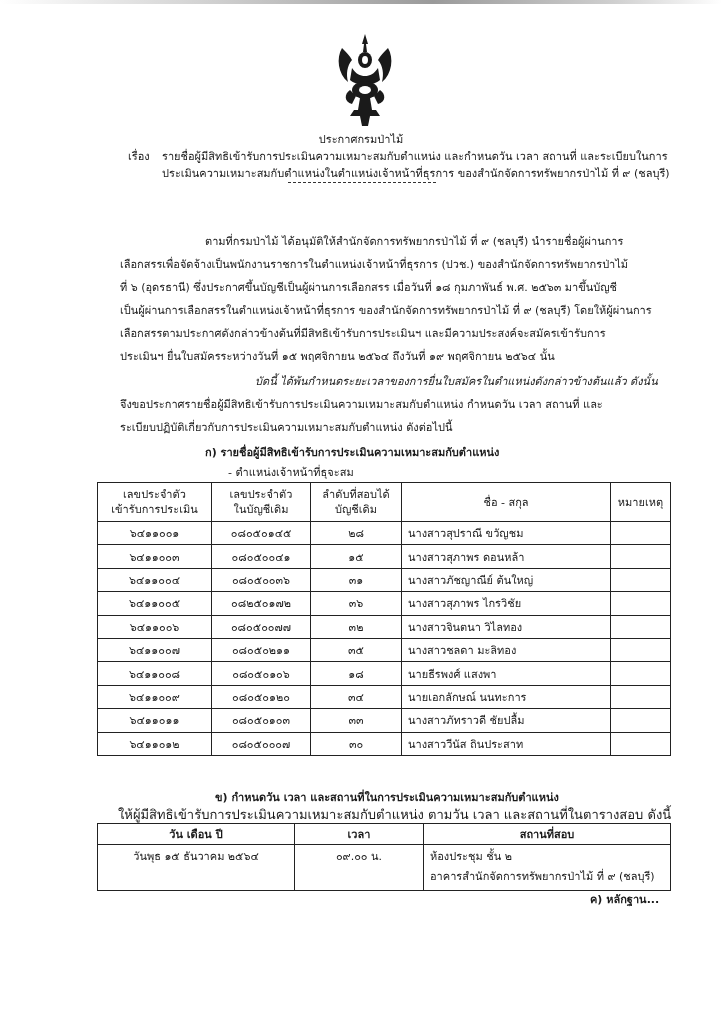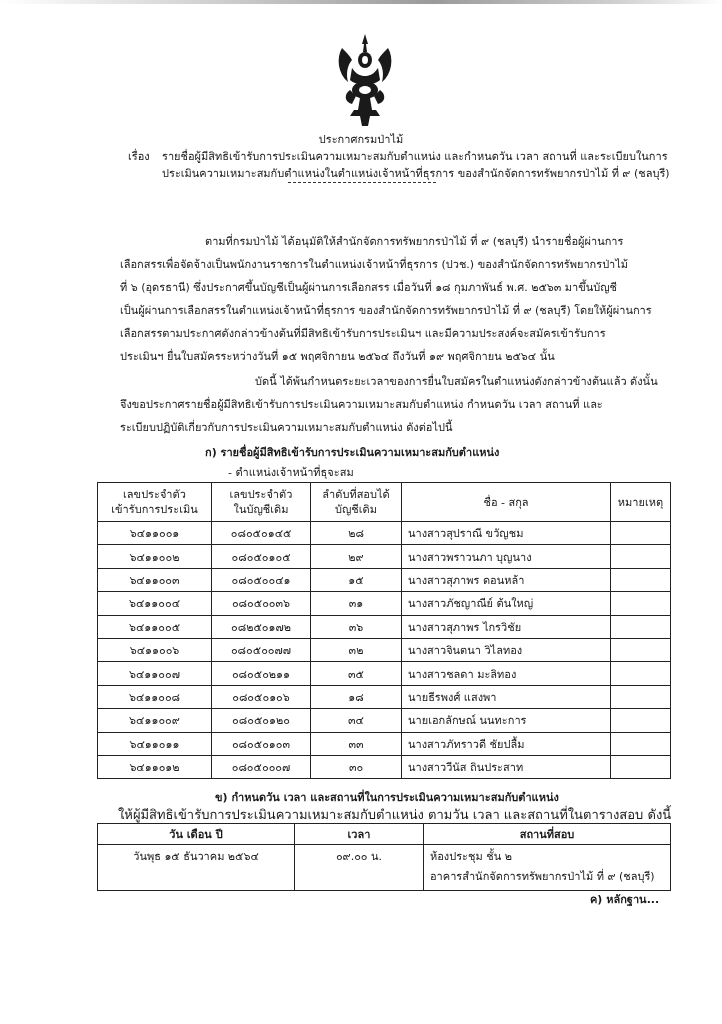--- a/index.html
+++ b/index.html
@@ -58,21 +58,21 @@
 <div class="t" style="left:162px;top:167px;">ประเมินความเหมาะสมกับตำแหน่งในตำแหน่งเจ้าหน้าที่ธุรการ ของสำนักจัดการทรัพยากรป่าไม้ ที่ ๙ (ชลบุรี)</div>
 <div class="dashline"></div>
 
 <div class="t" style="left:205px;top:235px;">ตามที่กรมป่าไม้ ได้อนุมัติให้สำนักจัดการทรัพยากรป่าไม้ ที่ ๙ (ชลบุรี) นำรายชื่อผู้ผ่านการ</div>
 <div class="t" style="left:120px;top:258px;">เลือกสรรเพื่อจัดจ้างเป็นพนักงานราชการในตำแหน่งเจ้าหน้าที่ธุรการ (ปวช.) ของสำนักจัดการทรัพยากรป่าไม้</div>
 <div class="t" style="left:120px;top:281px;">ที่ ๖ (อุดรธานี) ซึ่งประกาศขึ้นบัญชีเป็นผู้ผ่านการเลือกสรร  เมื่อวันที่ ๑๘ กุมภาพันธ์ พ.ศ. ๒๕๖๓  มาขึ้นบัญชี</div>
 <div class="t" style="left:120px;top:304px;">เป็นผู้ผ่านการเลือกสรรในตำแหน่งเจ้าหน้าที่ธุรการ ของสำนักจัดการทรัพยากรป่าไม้ ที่ ๙ (ชลบุรี) โดยให้ผู้ผ่านการ</div>
 <div class="t" style="left:120px;top:327px;">เลือกสรรตามประกาศดังกล่าวข้างต้นที่มีสิทธิเข้ารับการประเมินฯ  และมีความประสงค์จะสมัครเข้ารับการ</div>
 <div class="t" style="left:120px;top:350px;">ประเมินฯ  ยื่นใบสมัครระหว่างวันที่ ๑๕ พฤศจิกายน ๒๕๖๔ ถึงวันที่ ๑๙ พฤศจิกายน ๒๕๖๔ นั้น</div>
 
-<div class="t" style="left:255px;top:375px;">บัดนี้  ได้พ้นกำหนดระยะเวลาของการยื่นใบสมัครในตำแหน่งดังกล่าวข้างต้นแล้ว  ดังนั้น</div>
+<div class="t" style="left:255px;top:375px;font-style:italic;">บัดนี้  ได้พ้นกำหนดระยะเวลาของการยื่นใบสมัครในตำแหน่งดังกล่าวข้างต้นแล้ว  ดังนั้น</div>
 <div class="t" style="left:120px;top:398px;">จึงขอประกาศรายชื่อผู้มีสิทธิเข้ารับการประเมินความเหมาะสมกับตำแหน่ง  กำหนดวัน  เวลา  สถานที่  และ</div>
 <div class="t" style="left:120px;top:421px;">ระเบียบปฏิบัติเกี่ยวกับการประเมินความเหมาะสมกับตำแหน่ง ดังต่อไปนี้</div>
 
 <div class="t b" style="left:205px;top:446px;">ก)  รายชื่อผู้มีสิทธิเข้ารับการประเมินความเหมาะสมกับตำแหน่ง</div>
 <div class="t" style="left:228px;top:466px;font-size:11px;">- ตำแหน่งเจ้าหน้าที่ธุจะสม</div>
 
 <table id="cand-table" style="top:482px;">
   <thead>
     <tr>
       <th style="width:105px;">
@@ -94,27 +94,20 @@
         <div>หมายเหตุ</div>
       </th>
     </tr>
   </thead>
   <tbody>
     <tr>
         <td>๖๔๑๑๐๐๑</td>
         <td>๐๘๐๕๐๑๔๕</td>
         <td>๒๘</td>
         <td class="name">นางสาวสุปราณี  ขวัญชม</td>
-        <td></td>
-      </tr>
-    <tr>
-        <td>๖๔๑๑๐๐๒</td>
-        <td>๐๘๐๕๐๑๐๕</td>
-        <td>๒๙</td>
-        <td class="name">นางสาวพราวนภา  บุญนาง</td>
         <td></td>
       </tr>
     <tr>
         <td>๖๔๑๑๐๐๓</td>
         <td>๐๘๐๕๐๐๔๑</td>
         <td>๑๕</td>
         <td class="name">นางสาวสุภาพร  ดอนหล้า</td>
         <td></td>
       </tr>
     <tr>

